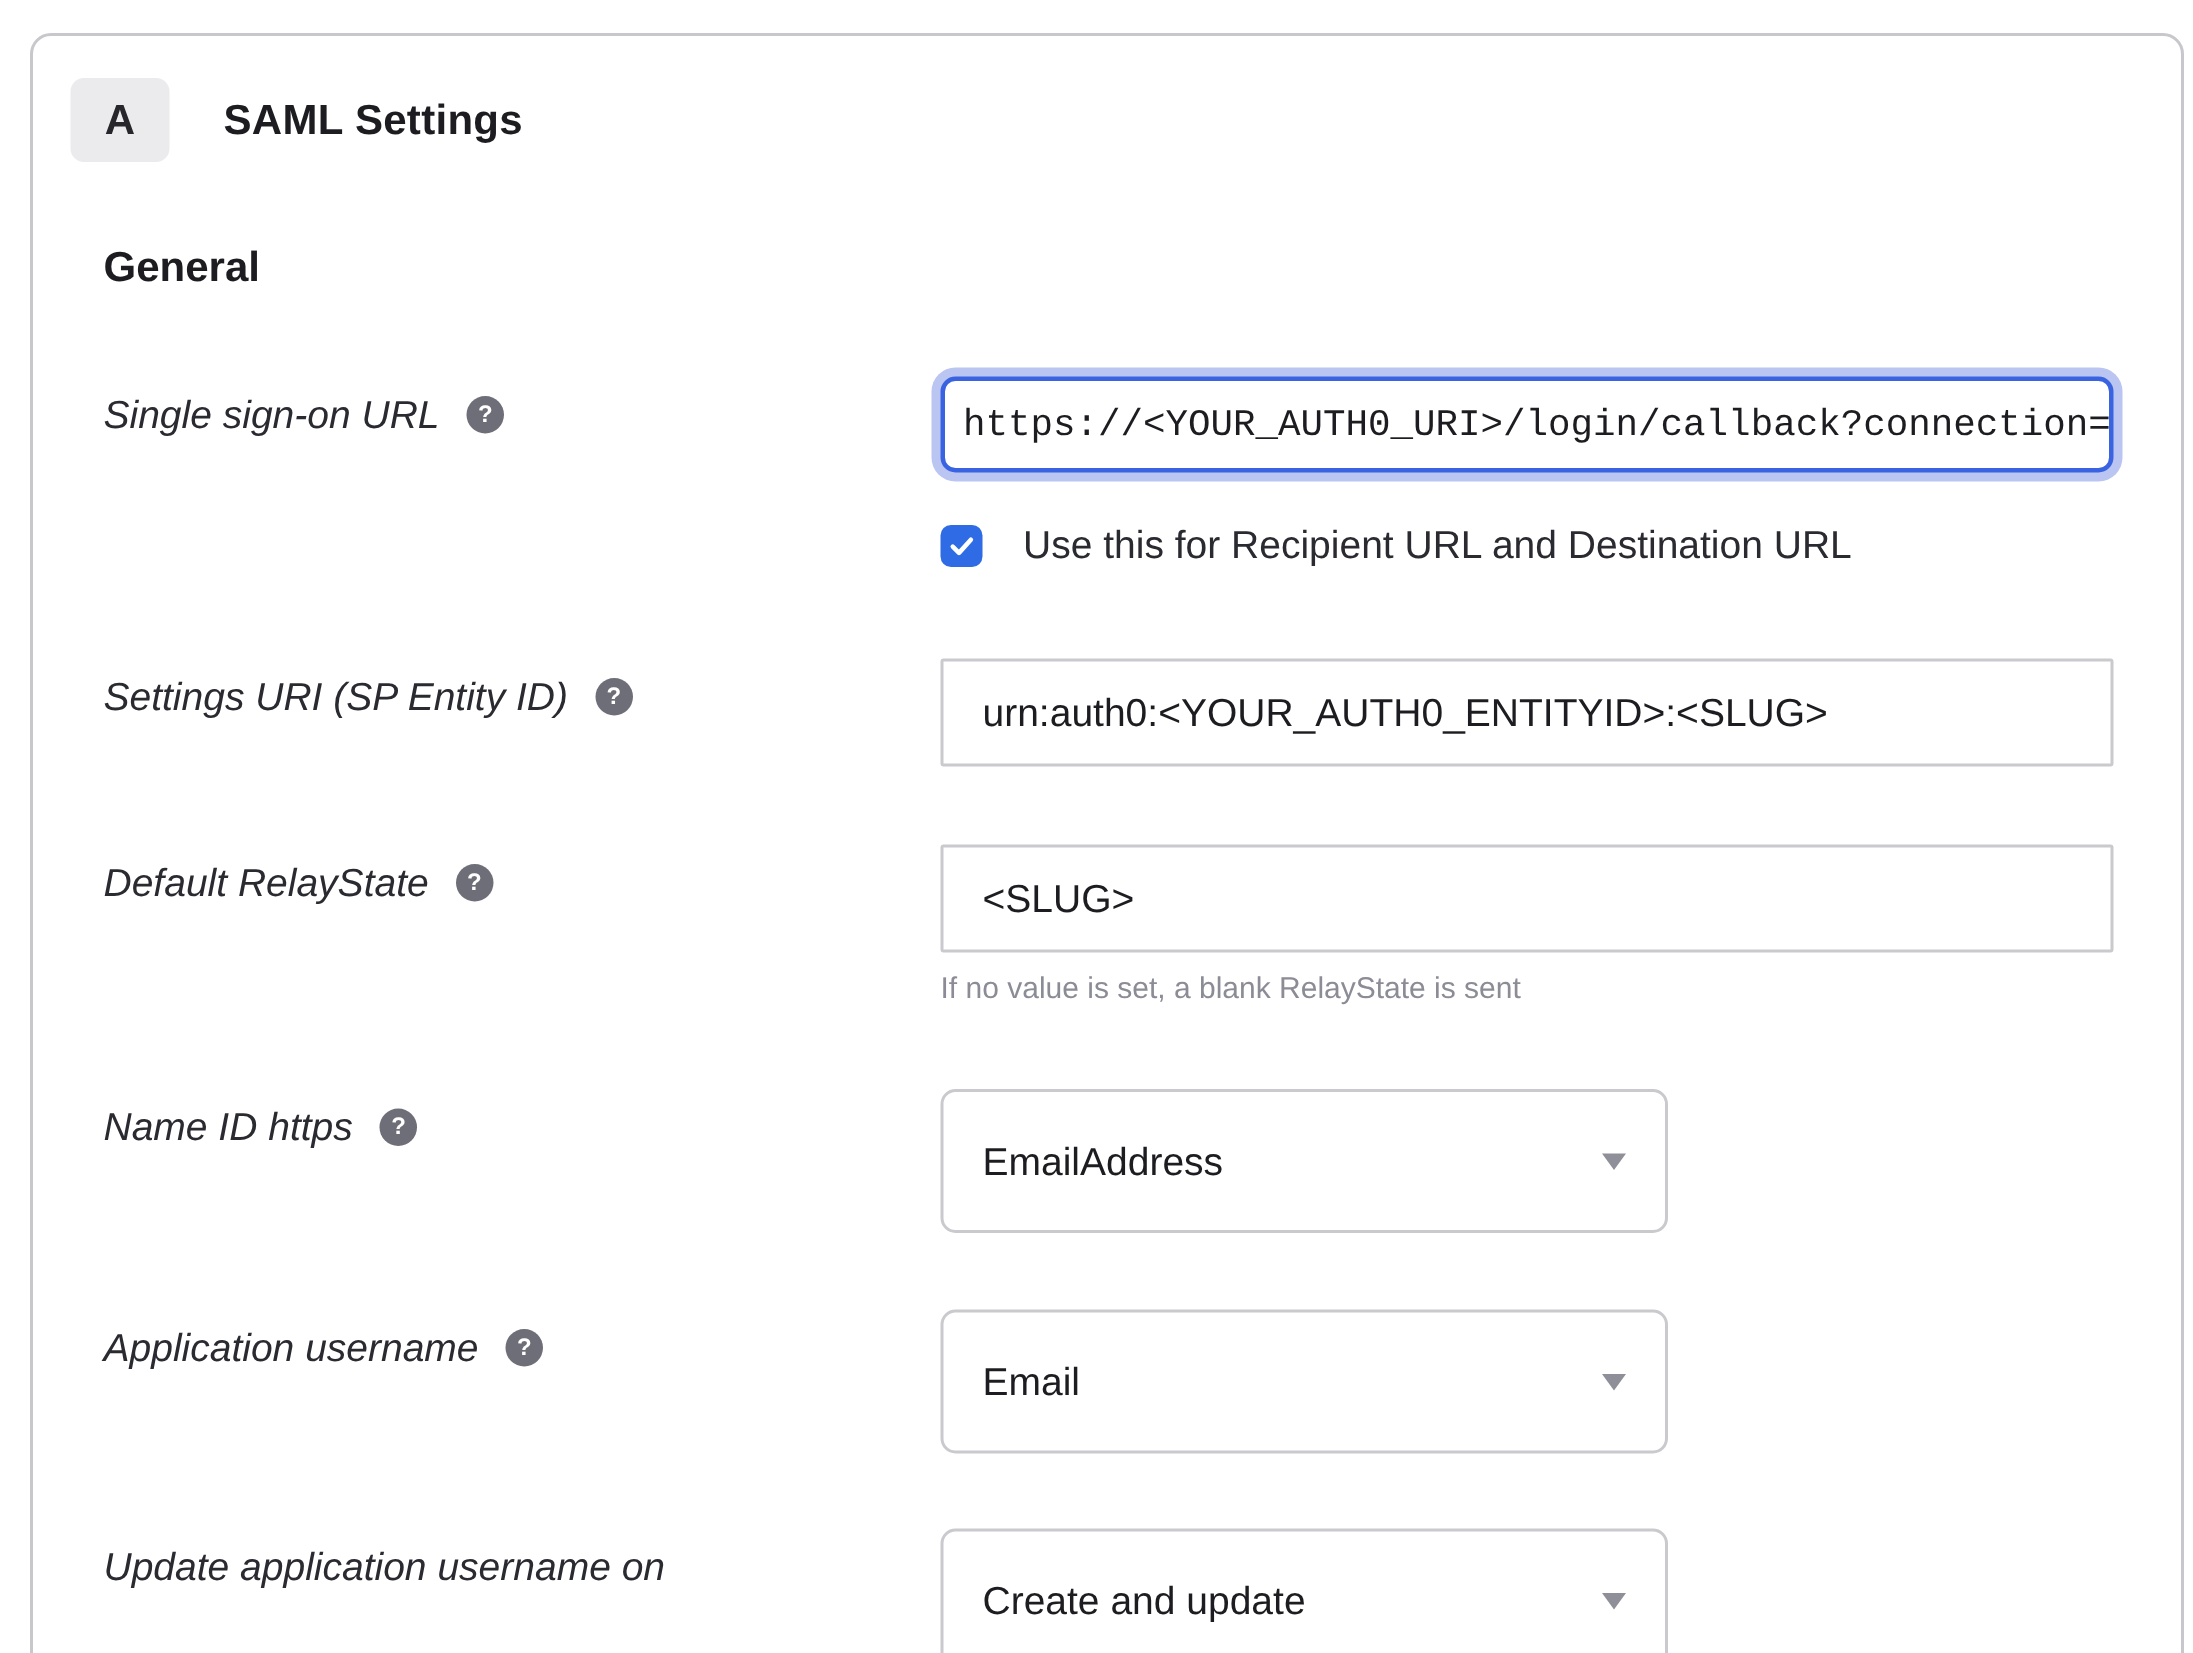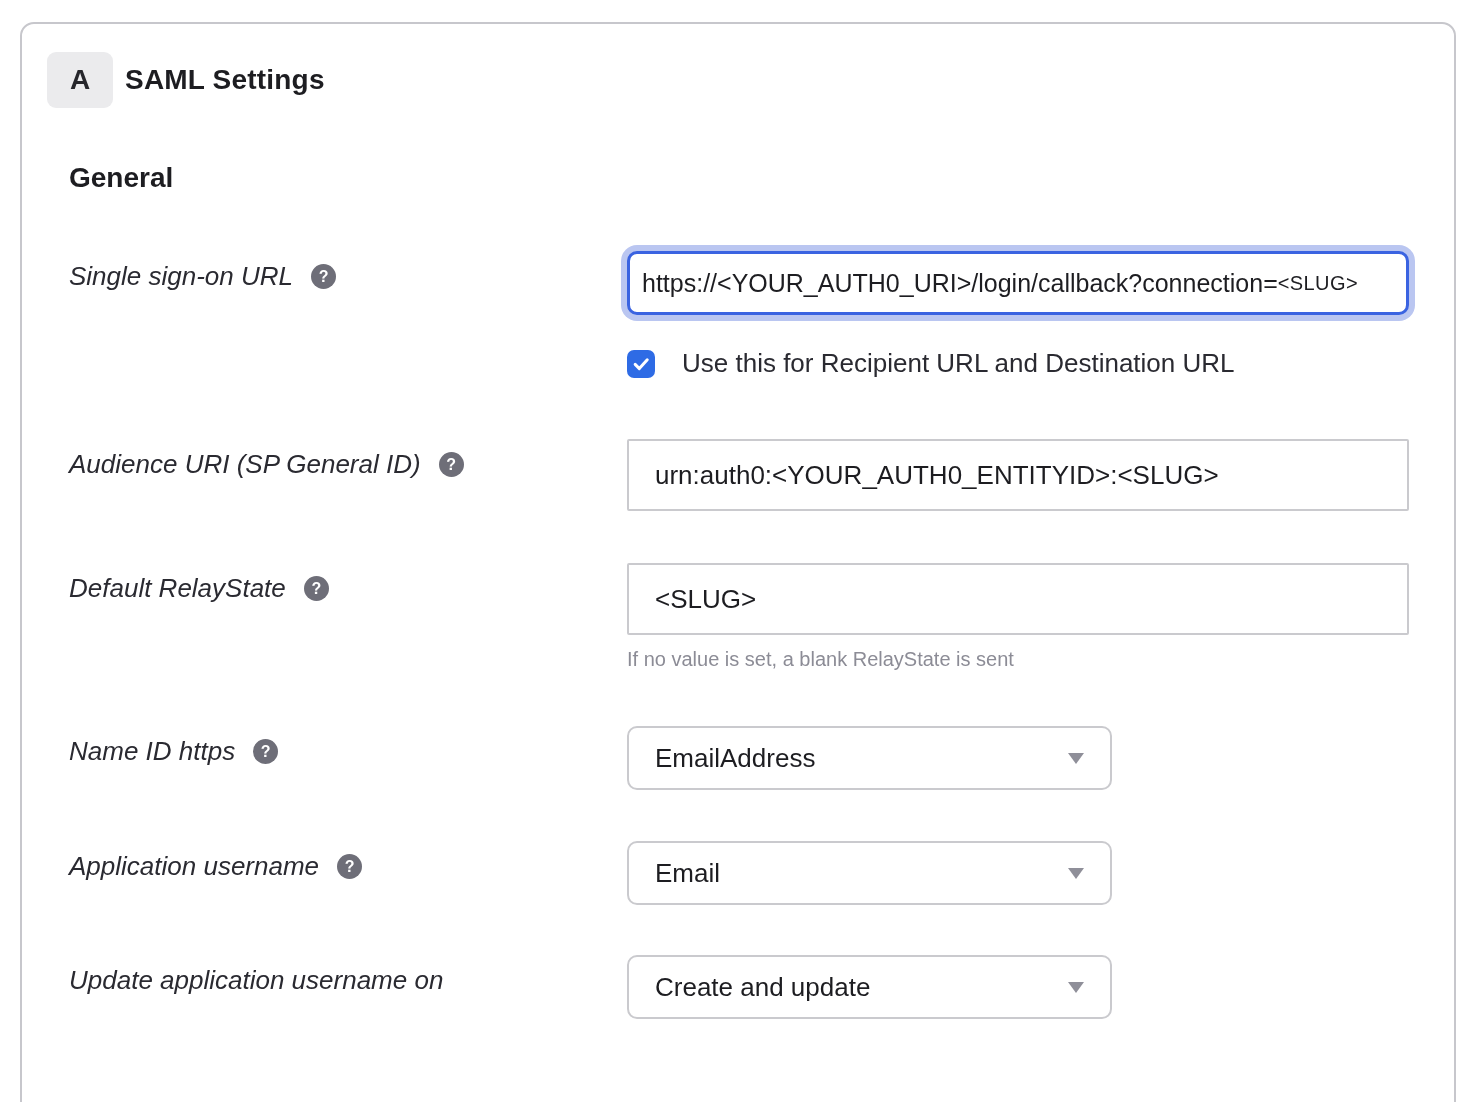--- a/index.html
+++ b/index.html
@@ -5,53 +5,53 @@
   * { margin:0; padding:0; box-sizing:border-box; }
   html,body { width:1462px; height:1102px; background:#ffffff; overflow:hidden;
     font-family:"Liberation Sans", sans-serif; color:#1d1d21; }
   .card { position:absolute; left:20px; top:22px; width:1436px; height:1180px;
     background:#fff; border:2px solid #c7c7cc; border-radius:14px; padding-top:28px; }
 
   .header { display:flex; align-items:center; margin-left:25px; }
   .badge { width:66px; height:56px; background:#ebebed; border-radius:9px;
     display:flex; align-items:center; justify-content:center;
     font-size:28px; font-weight:bold; color:#26262b; }
-  .header-title { margin-left:12px; font-size:28px; font-weight:bold; letter-spacing:.2px; }
+  .header-title { margin-left:36px; font-size:28px; font-weight:bold; letter-spacing:.2px; }
 
   .general { margin:54px 0 0 47px; font-size:28px; font-weight:bold; }
 
   .form { margin-left:47px; }
   .row { display:flex; align-items:flex-start; }
   .label-col { width:558px; padding-top:10px; display:flex; align-items:center; }
   .label { font-size:26px; color:#2a2a31;font-style:italic; }
   .help { width:25px; height:25px; border-radius:50%; background:#6e6e78; color:#fff;
     font-size:16px; font-weight:bold; display:flex; align-items:center;
     justify-content:center; margin-left:18px; flex:none; cursor:pointer; }
   .control-col { flex:1; }
 
   .fake-input { width:782px; height:72px; border:2px solid #cacace; border-radius:10px;
     background:#fff; display:flex; align-items:center; padding:0 26px;
-    font-size:26px; color:#1d1d21; white-space:nowrap; overflow:hidden; }
+    font-size:26px; color:#1d1d21; white-space:nowrap; overflow:hidden;font-family:Liberation Mono, monospace; }
   .fake-input.focused { height:64px; border:3px solid #3a63e1; border-radius:10px;
     box-shadow:0 0 0 6px #bac6f1; padding:0 12px; font-size:25px; }
   .fake-input .suffix { font-size:20px; letter-spacing:.4px; }
 
   input.text-input { width:782px; height:72px; border:2px solid #cacace; border-radius:2px;
     background:#fff; padding:0 26px; font-size:26px; color:#1d1d21;
     font-family:"Liberation Sans", sans-serif; outline:none; display:block; }
 
   .checkbox-row { display:flex; align-items:center; margin-top:33px; }
   .checkbox { width:28px; height:28px; border-radius:7px; background:#2e6be5;
     display:flex; align-items:center; justify-content:center; cursor:pointer; flex:none; }
   .checkbox svg { width:20px; height:20px; display:block; }
   .checkbox-label { margin-left:27px; font-size:26px; color:#2a2a31; }
 
   .helper { margin-top:13px; font-size:20px; color:#8c8c96; }
 
-  .select { position:relative; width:485px; height:64px; border:2px solid #cacace;
+  .select { position:relative; width:485px; height:96px; border:2px solid #cacace;
     border-radius:10px; background:#fff; display:flex; align-items:center;
     padding:0 26px; font-size:26px; color:#1d1d21; cursor:pointer; }
   .caret { position:absolute; right:26px; top:50%; margin-top:-5px; width:0; height:0;
     border-left:8px solid transparent; border-right:8px solid transparent;
     border-top:11px solid #8f8f99; }
 
   .mt-row-sso { margin-top:57px; }
   .mt-row-aud { margin-top:60px; }
   .mt-row-relay { margin-top:52px; }
   .mt-row-nameid { margin-top:55px; }
@@ -88,21 +88,21 @@
               <path d="M5 12.5l5 5 9.5-10.5" stroke="#ffffff" stroke-width="3.6" fill="none" stroke-linecap="round" stroke-linejoin="round"></path>
             </svg>
           </span>
           <span class="checkbox-label">Use this for Recipient URL and Destination URL</span>
         </div>
       </div>
     </div>
 
     <div class="row mt-row-aud">
       <div class="label-col">
-        <span class="label">Audience URI (SP General ID)</span>
+        <span class="label">Settings URI (SP Entity ID)</span>
         <span class="help">?</span>
       </div>
       <div class="control-col">
         <input class="text-input" type="text" value="urn:auth0:&lt;YOUR_AUTH0_ENTITYID&gt;:&lt;SLUG&gt;" style="">
       </div>
     </div>
 
     <div class="row mt-row-relay">
       <div class="label-col">
         <span class="label">Default RelayState</span>

